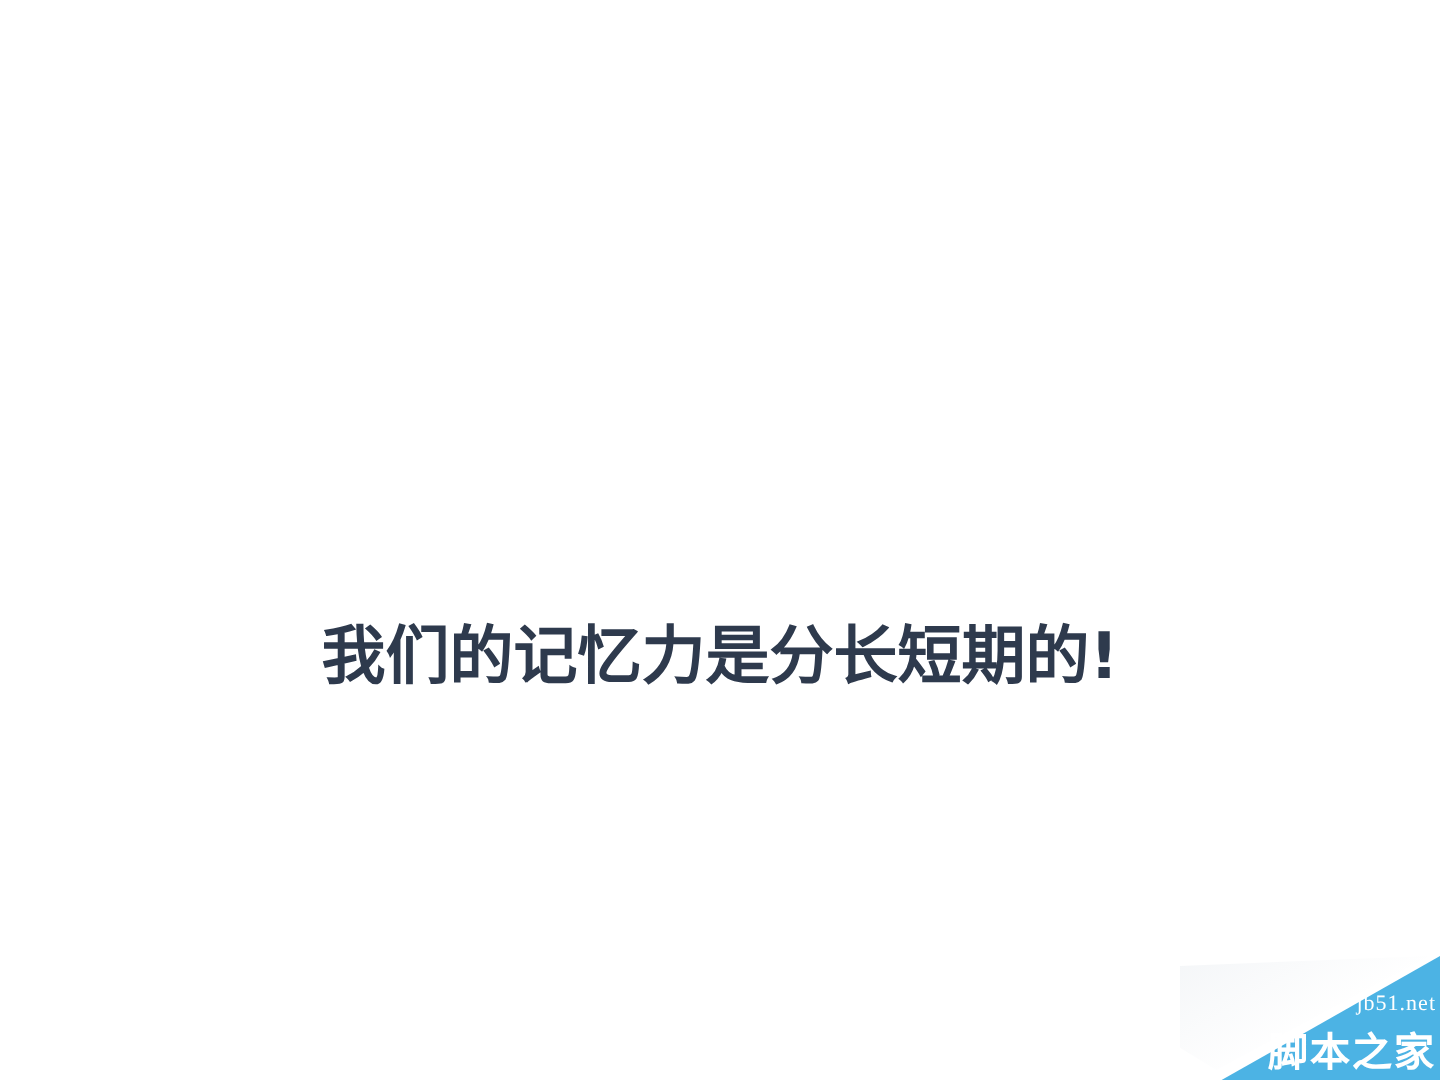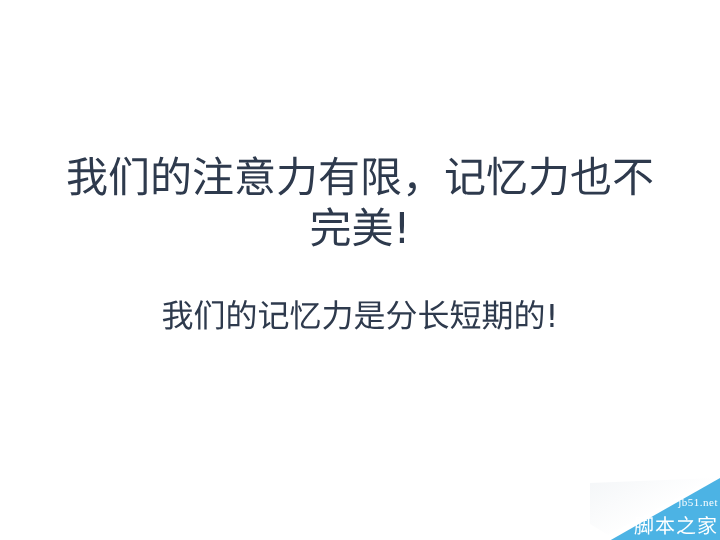--- a/index.html
+++ b/index.html
@@ -54,24 +54,24 @@
 
   .subtitle-block {
     position: absolute;
     left: 60px;
     top: 295px;
     width: 600px;
     text-align: center;
   }
 
   .slide-subtitle {
-    margin: 0;
+    margin: 12px;
     font-family: "DejaVu Sans", "Liberation Sans", sans-serif;
     font-size: 32px;
-    font-weight: 400;
+    font-weight: 700;
     line-height: 42px;
     color: #2e3a4d;
     white-space: nowrap;
   }
 
   
   .watermark {
     position: absolute;
     right: 0;
     bottom: 0;
@@ -114,37 +114,34 @@
     line-height: 12px;
     white-space: nowrap;
   }
 
   .watermark-name {
     position: absolute;
     right: 2px;
     bottom: 2px;
     font-family: "DejaVu Sans", "Liberation Sans", sans-serif;
     font-size: 20px;
-    font-weight: 400;
+    font-weight: 700;
     letter-spacing: 1px;
     color: #ffffff;
     line-height: 24px;
     white-space: nowrap;
   }
 </style>
 </head>
 <body>
 
 <div class="slide">
 
   <div class="content">
 
-    <div class="title-block">
-      <h1 class="slide-title">我们的注意力有限，记忆力也不完美!</h1>
-    </div>
 
     <div class="subtitle-block">
       <p class="slide-subtitle">我们的记忆力是分长短期的!</p>
     </div>
 
   </div>
 
   <div class="watermark">
     <div class="watermark-bg"></div>
     <div class="watermark-curl"></div>

